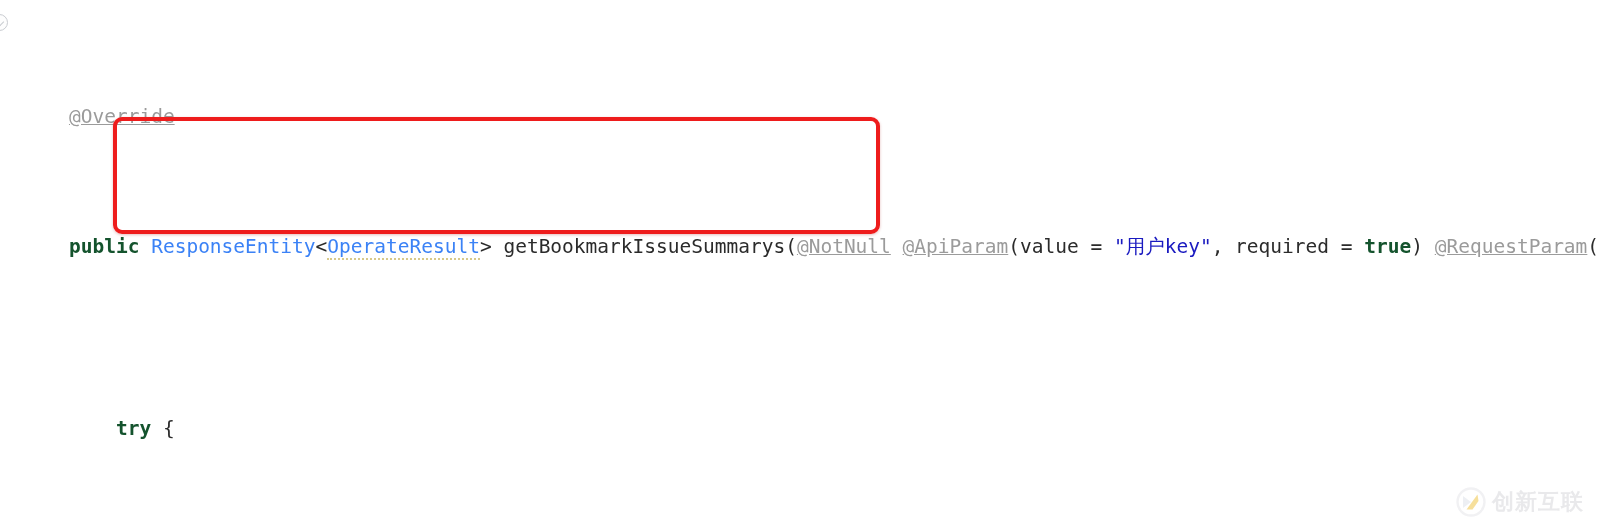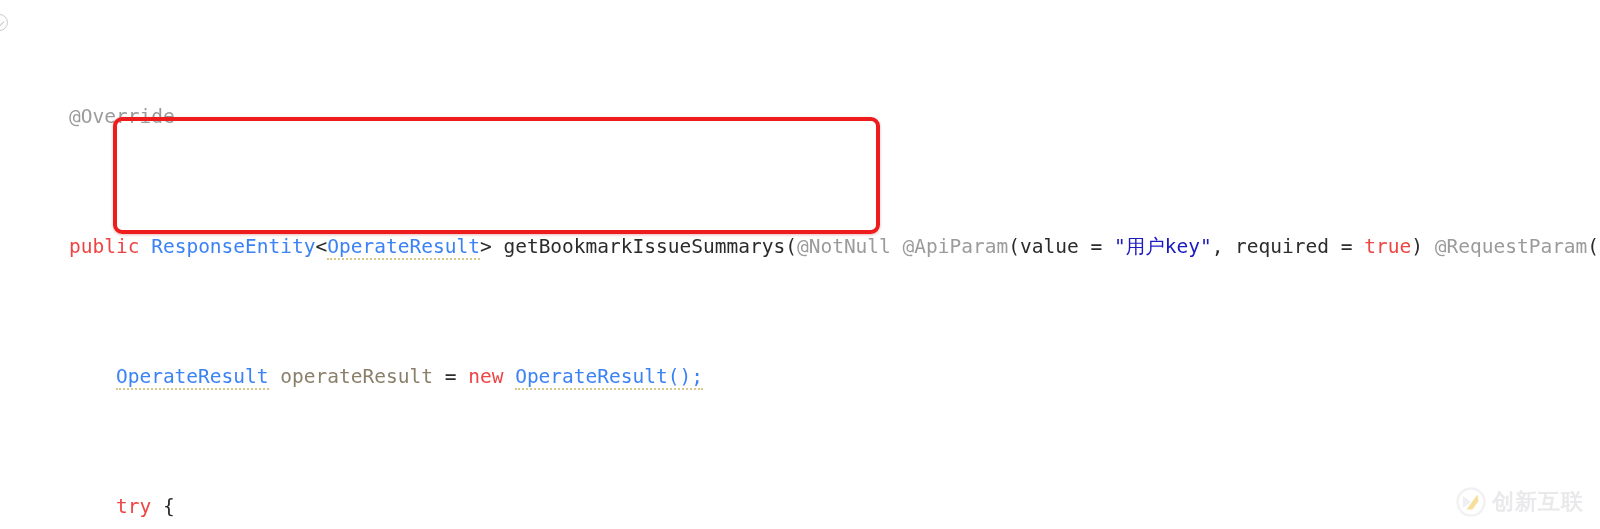--- a/index.html
+++ b/index.html
@@ -66,22 +66,22 @@
     color: #2b2b2b;
   }
   .line {
     position: relative;
     height: 26px;
     padding-left: 22px;
     box-sizing: content-box;
   }
 
   
-  .kw       { color: #ef4444; font-weight: normal; }
-  .anno     { color: #9b9b9b; }
+  .kw       { color: #14532d; font-weight: bold; }
+  .anno     { color: #9b9b9b; text-decoration: underline; }
   .type     { color: #3b82f6; }
   .plain    { color: #2b2b2b; }
   .ident    { color: #8a7f6a; }
   .str      { color: #1a1ac0; }
   .err-wav  { border-bottom: 2px dotted #d8c98a; }
 
   
   .redbox {
     position: absolute;
     left: 113px;
@@ -129,21 +129,20 @@
 
   <div class="code">
 
     
     <div class="line"><span class="plain">    </span><span class="anno">@Override</span></div>
 
     
     <div class="line"><span class="plain">    </span><span class="kw">public</span><span class="plain"> </span><span class="type">ResponseEntity</span><span class="plain">&lt;</span><span class="type err-wav">OperateResult</span><span class="plain">&gt; </span><span class="plain">getBookmarkIssueSummarys</span><span class="plain">(</span><span class="anno">@NotNull</span><span class="plain"> </span><span class="anno">@ApiParam</span><span class="plain">(value = </span><span class="str">"用户key"</span><span class="plain">, required = </span><span class="kw">true</span><span class="plain">)</span><span class="plain"> </span><span class="anno">@RequestParam</span><span class="plain">(value</span></div>
 
     
-    <div class="line"><span class="plain">        </span><span class="type err-wav">OperateResult</span><span class="plain"> </span><span class="ident">operateResult</span><span class="plain"> = </span><span class="kw">new</span><span class="plain"> </span><span class="type err-wav">OperateResult();</span></div>
 
     
     <div class="line"><span class="plain">        </span><span class="kw">try</span><span class="plain"> {</span></div>
 
     
     
 
     
     
 

